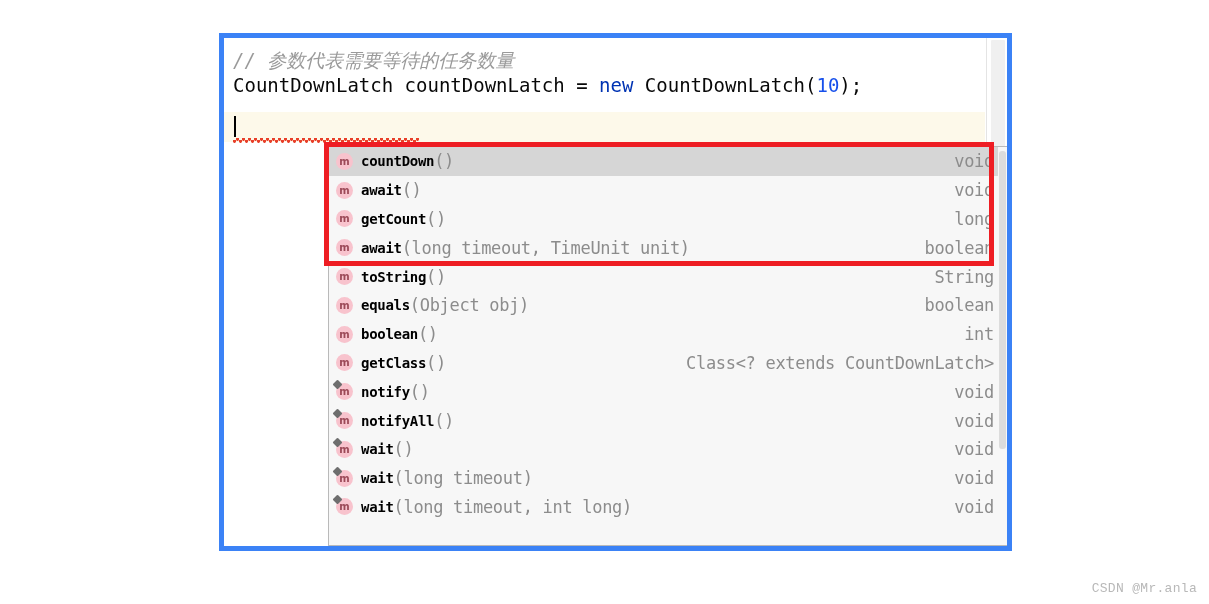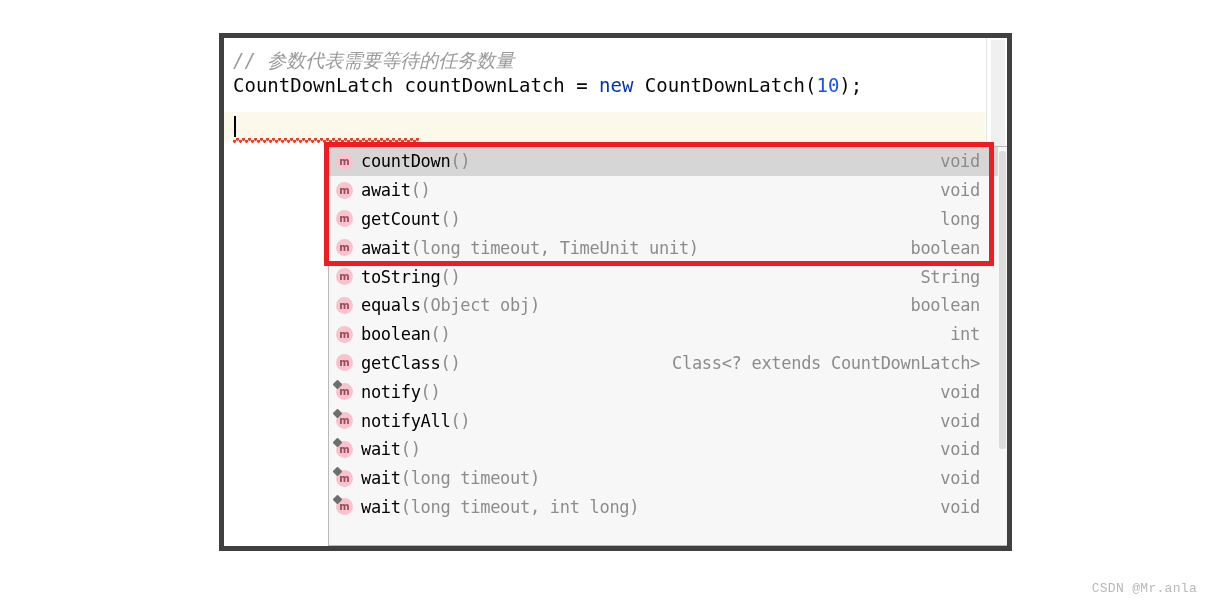--- a/index.html
+++ b/index.html
@@ -15,21 +15,21 @@
     font-family: "DejaVu Sans Mono", monospace;
   }
 
   
   #ide-window {
     position: absolute;
     left: 219px;
     top: 33px;
     width: 793px;
     height: 518px;
-    background: #404040;
+    background: #3b82f6;
     box-sizing: border-box;
     padding: 5px;
   }
   #ide-inner {
     position: relative;
     width: 100%;
     height: 100%;
     background: #ffffff;
     overflow: hidden;
   }
@@ -198,34 +198,34 @@
     position: absolute;
     left: 7px;
     top: 2px;
     width: 2px;
     height: 13px;
     background: #8c8c8c;
   }
 
   .cmp-name {
     font-family: "DejaVu Sans Mono", monospace;
-    font-size: 17px;
-    font-weight: 400;
+    font-size: 14px;
+    font-weight: 700;
     color: #000000;
     letter-spacing: -0.3px;
   }
   .cmp-params {
     font-family: "DejaVu Sans Mono", monospace;
     font-size: 17px;
     color: #8c8c8c;
     letter-spacing: -0.3px;
   }
   .cmp-type {
     margin-left: auto;
-    padding-right: 27px;
+    padding-right: 13px;
     font-family: "DejaVu Sans Mono", monospace;
     font-size: 17px;
     color: #8c8c8c;
     letter-spacing: -0.3px;
   }
 
   
   #popup-scrollbar-track {
     position: absolute;
     top: 0;

